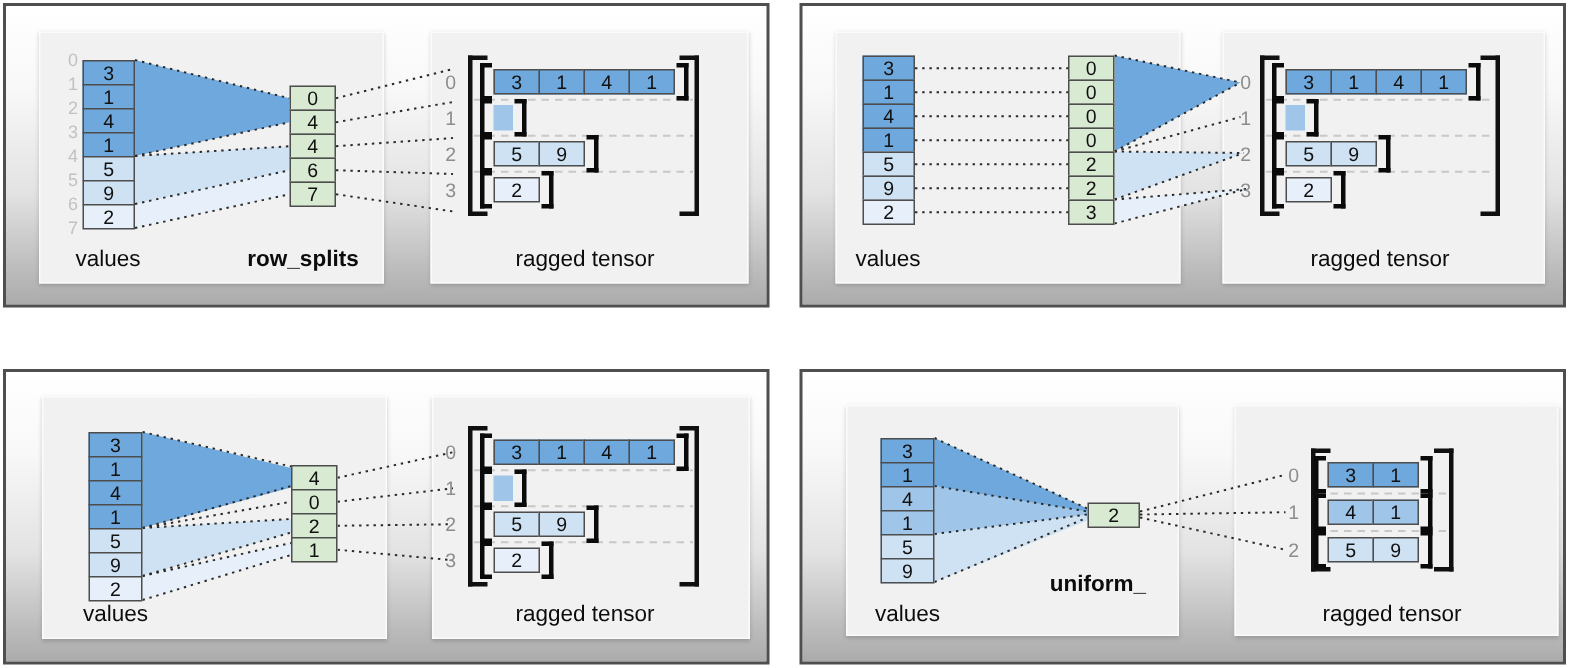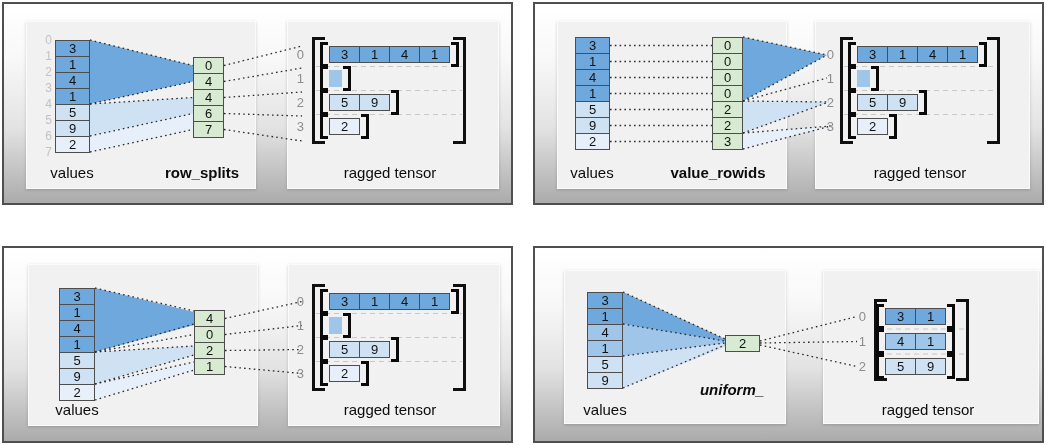--- a/index.html
+++ b/index.html
@@ -139,21 +139,20 @@
       <div class="cell" style="left: 40px; top: 113px; width: 35px; height: 17px; background: rgb(207, 226, 243);">9</div>
       <div class="cell" style="left: 40px; top: 129px; width: 35px; height: 17px; background: rgb(231, 240, 250);">2</div>
       <div class="lbl" style="left: 12px; top: 161px; width: 90px;">values</div>
       <div class="cell" style="left: 177px; top: 33px; width: 31px; height: 17px; background: rgb(217, 234, 211);">0</div>
       <div class="cell" style="left: 177px; top: 49px; width: 31px; height: 17px; background: rgb(217, 234, 211);">0</div>
       <div class="cell" style="left: 177px; top: 65px; width: 31px; height: 17px; background: rgb(217, 234, 211);">0</div>
       <div class="cell" style="left: 177px; top: 81px; width: 31px; height: 17px; background: rgb(217, 234, 211);">0</div>
       <div class="cell" style="left: 177px; top: 97px; width: 31px; height: 17px; background: rgb(217, 234, 211);">2</div>
       <div class="cell" style="left: 177px; top: 113px; width: 31px; height: 17px; background: rgb(217, 234, 211);">2</div>
       <div class="cell" style="left: 177px; top: 129px; width: 31px; height: 17px; background: rgb(217, 234, 211);">3</div>
-      <div class="lbl plbl" style="left: 108px; width: 150px; top: 161px;">value_rowids</div>
       <div class="bb bb-l" style="left: 305px; top: 33px; width: 13px; height: 107px;"></div>
       <div class="bb bb-r" style="left: 452px; top: 33px; width: 13px; height: 107px;"></div>
       <div class="tidx" style="left: 281px; top: 42.5px; width: 18px;">0</div>
       <div class="cell" style="left: 322px; top: 42px; width: 31px; height: 17px; background: rgb(111, 168, 220);">3</div>
       <div class="cell" style="left: 352px; top: 42px; width: 31px; height: 17px; background: rgb(111, 168, 220);">1</div>
       <div class="cell" style="left: 382px; top: 42px; width: 31px; height: 17px; background: rgb(111, 168, 220);">4</div>
       <div class="cell" style="left: 412px; top: 42px; width: 31px; height: 17px; background: rgb(111, 168, 220);">1</div>
       <div class="rb rb-l" style="left: 313px; top: 38px; width: 8px; height: 25px;"></div>
       <div class="rb rb-r" style="left: 444px; top: 38px; width: 8px; height: 25px;"></div>
       <div class="tidx" style="left: 281px; top: 66.5px; width: 18px;">1</div>
@@ -247,21 +246,21 @@
         <line x1="225" y1="97" x2="322" y2="118.5" stroke="#2a2a2a" stroke-width="1.3" stroke-dasharray="1.6 3.2"></line>
       </svg>
       <div class="cell" style="left: 52px; top: 44px; width: 36px; height: 17px; background: rgb(111, 168, 220);">3</div>
       <div class="cell" style="left: 52px; top: 60px; width: 36px; height: 17px; background: rgb(111, 168, 220);">1</div>
       <div class="cell" style="left: 52px; top: 76px; width: 36px; height: 17px; background: rgb(159, 197, 232);">4</div>
       <div class="cell" style="left: 52px; top: 92px; width: 36px; height: 17px; background: rgb(159, 197, 232);">1</div>
       <div class="cell" style="left: 52px; top: 108px; width: 36px; height: 17px; background: rgb(207, 226, 243);">5</div>
       <div class="cell" style="left: 52px; top: 124px; width: 36px; height: 17px; background: rgb(207, 226, 243);">9</div>
       <div class="lbl" style="left: 25px; top: 154px; width: 90px;">values</div>
       <div class="cell" style="left: 190px; top: 87px; width: 35px; height: 17px; background: rgb(217, 234, 211);">2</div>
-      <div class="lbl plbl" style="left: 122px; width: 150px; top: 134px; font-style: italic;">uniform_</div>
+      <div class="lbl plbl" style="left: 122px; width: 150px; top: 134px;">uniform_</div>
       <div class="bb bb-l" style="left: 339px; top: 51px; width: 13px; height: 82px;"></div>
       <div class="bb bb-r" style="left: 421px; top: 51px; width: 13px; height: 82px;"></div>
       <div class="tidx" style="left: 313px; top: 60.5px; width: 18px;">0</div>
       <div class="cell" style="left: 350px; top: 60px; width: 31px; height: 17px; background: rgb(111, 168, 220);">3</div>
       <div class="cell" style="left: 380px; top: 60px; width: 31px; height: 17px; background: rgb(111, 168, 220);">1</div>
       <div class="rb rb-l" style="left: 341px; top: 56px; width: 8px; height: 25px;"></div>
       <div class="rb rb-r" style="left: 412px; top: 56px; width: 8px; height: 25px;"></div>
       <div class="tidx" style="left: 313px; top: 85.5px; width: 18px;">1</div>
       <div class="cell" style="left: 350px; top: 85px; width: 31px; height: 17px; background: rgb(159, 197, 232);">4</div>
       <div class="cell" style="left: 380px; top: 85px; width: 31px; height: 17px; background: rgb(159, 197, 232);">1</div>

